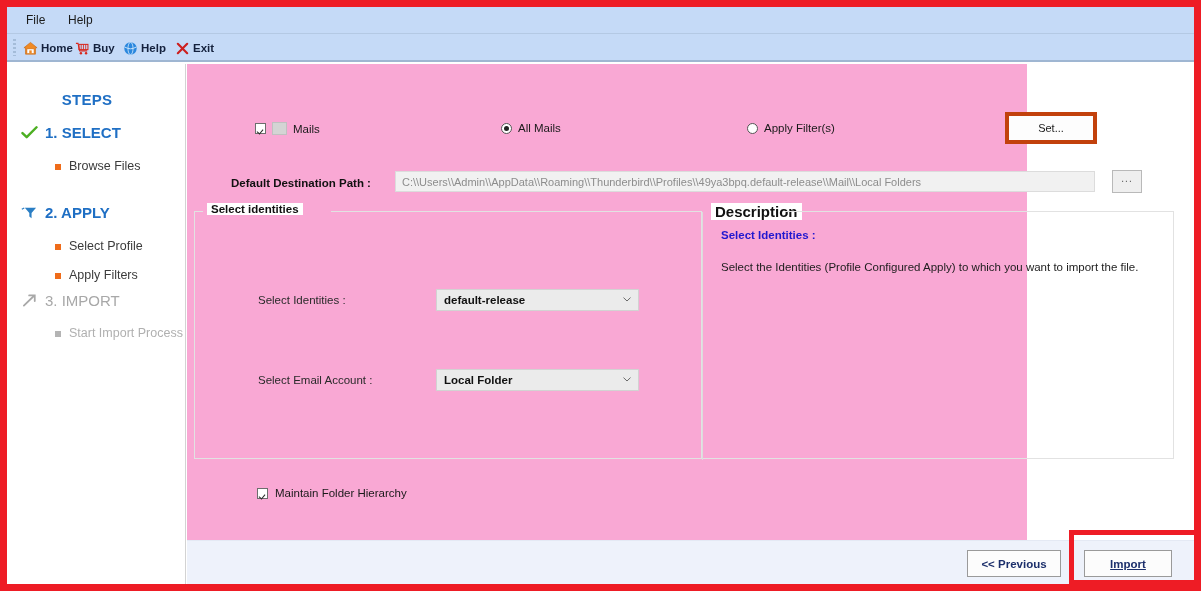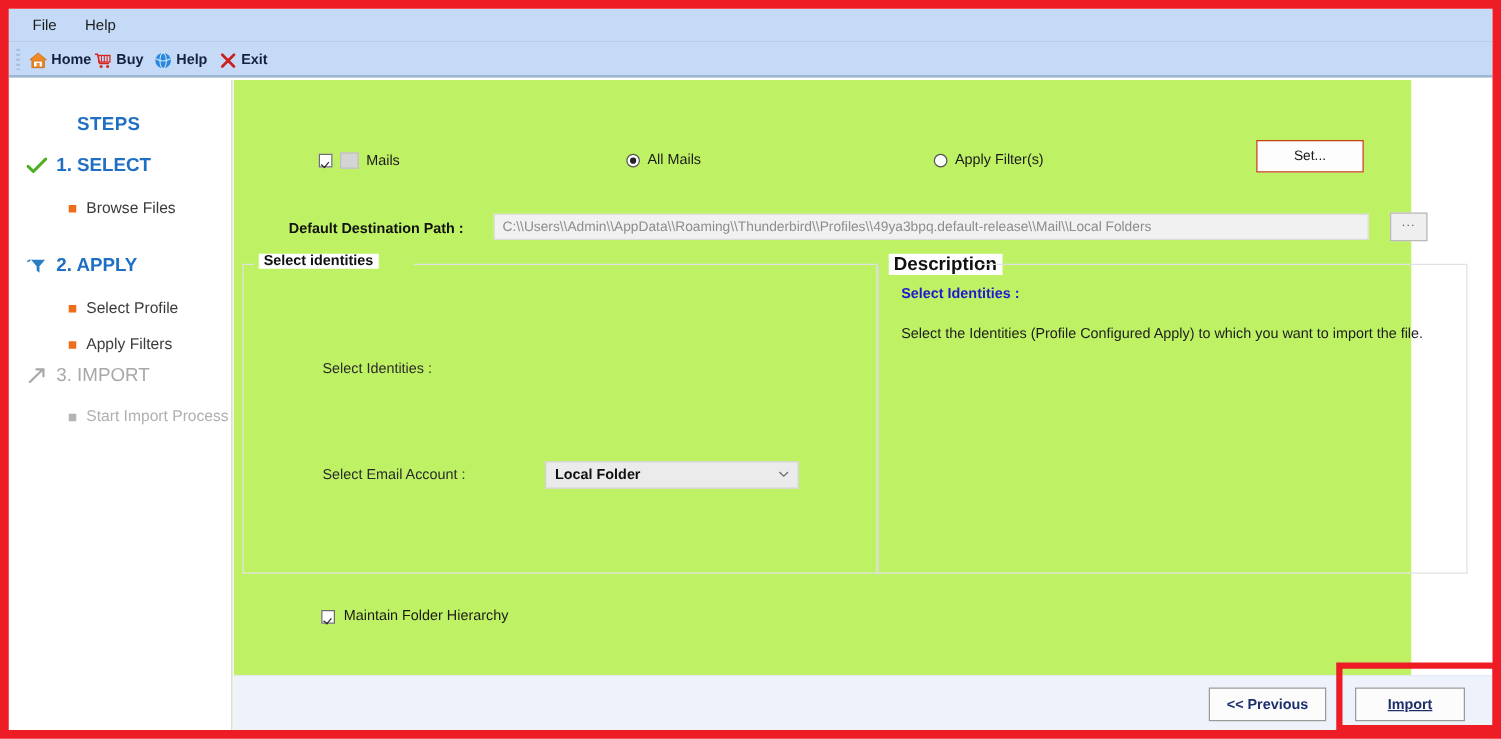--- a/index.html
+++ b/index.html
@@ -108,22 +108,22 @@
   }
   .sub-bullet-dim { background: #b4b4b4; }
   .sub-dim { color: #b0b0b0; }
   #sub-browse  { top: 95px; }
   #sub-profile { top: 175px; }
   #sub-filters { top: 204px; }
   #sub-start   { top: 262px; }
   
   #main {
     position: absolute; left: 180px; top: 57px;
-    width: 942px; height: 520px;
-    background: #bef264;
+    width: 840px; height: 520px;
+    background: #f9a8d4;
   }
   .ctl {
     position: absolute;
     display: flex; align-items: center; gap: 6px;
     font-size: 11.5px; color: #1a1a1a; white-space: nowrap;
   }
   #ctl-mails { left: 68px; top: 58px; }
   #ctl-allmails { left: 314px; top: 58px; }
   #ctl-filters { left: 560px; top: 58px; }
   .cb {
@@ -152,21 +152,21 @@
   .rb.checked::after {
     content: "";
     position: absolute; left: 2px; top: 2px;
     width: 5px; height: 5px; border-radius: 50%;
     background: #222;
   }
   #btn-set {
     position: absolute; left: 818px; top: 48px;
     width: 84px; height: 24px;
     background: #fdfdfd;
-    border: 1px solid #c2410c;
+    border: 4px solid #c2410c;
     font-size: 11px; color: #1a1a1a;
     display: flex; align-items: center; justify-content: center;
   }
   
   #path-label {
     position: absolute; left: 44px; top: 113px;
     font-size: 11.5px; font-weight: bold; color: #111;
   }
   #path-input {
     position: absolute; left: 208px; top: 107px;
@@ -428,20 +428,28 @@
 
     <div id="path-label">Default Destination Path :</div>
     <div id="path-input">C:\\Users\\Admin\\AppData\\Roaming\\Thunderbird\\Profiles\\49ya3bpq.default-release\\Mail\\Local Folders</div>
     <div id="btn-browse-path">...</div>
 
     <div id="gb-identities">
       <div id="gb-identities-title">Select identities</div>
 
       <div class="form-row" id="row-identities">
         <span class="form-label">Select Identities :</span>
+        <span class="combo">
+          <span>default-release</span>
+          <span class="combo-arrow">
+            <svg class="icon-svg" width="8" height="5" viewBox="0 0 8 5">
+              <path d="M0.5 0.6 L4 4 L7.5 0.6" fill="none" stroke="#6a6a6a" stroke-width="1"></path>
+            </svg>
+          </span>
+        </span>
       </div>
 
       <div class="form-row" id="row-account">
         <span class="form-label">Select Email Account :</span>
         <span class="combo">
           <span>Local Folder</span>
           <span class="combo-arrow">
             <svg class="icon-svg" width="8" height="5" viewBox="0 0 8 5">
               <path d="M0.5 0.6 L4 4 L7.5 0.6" fill="none" stroke="#6a6a6a" stroke-width="1"></path>
             </svg>

